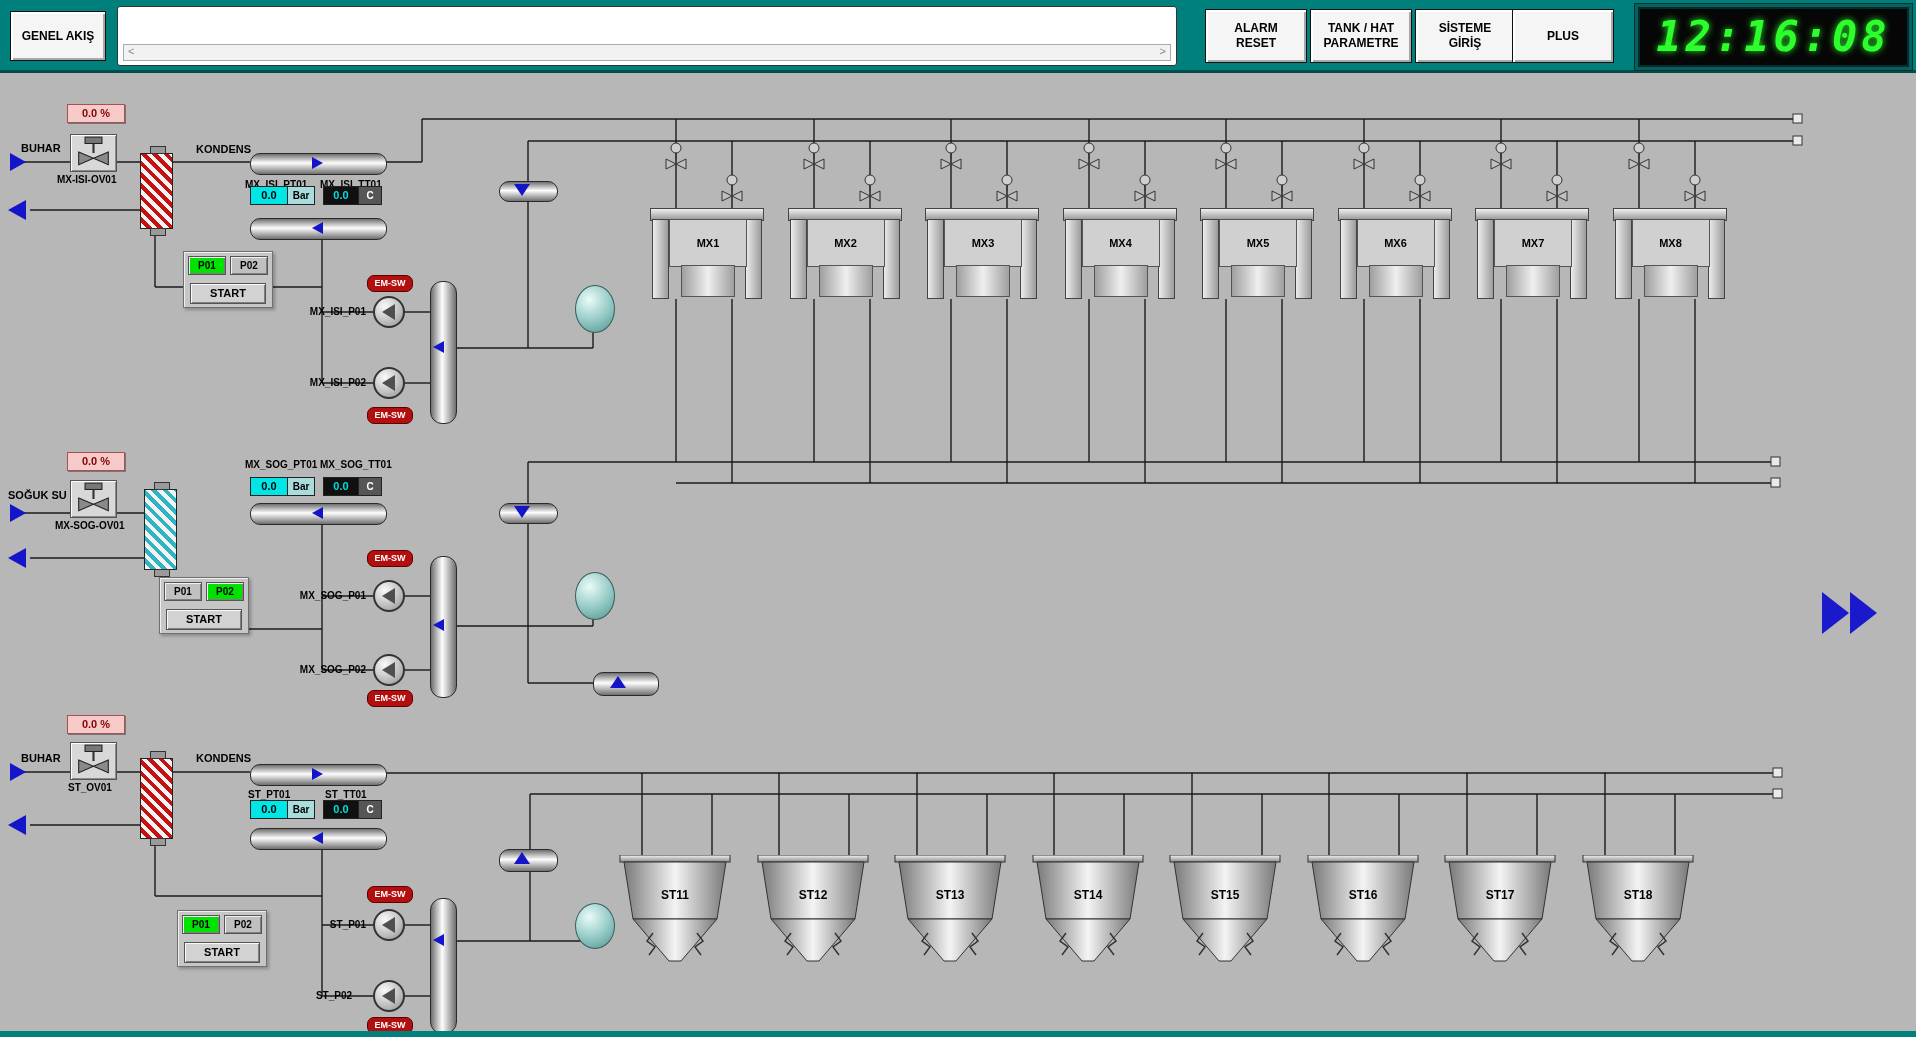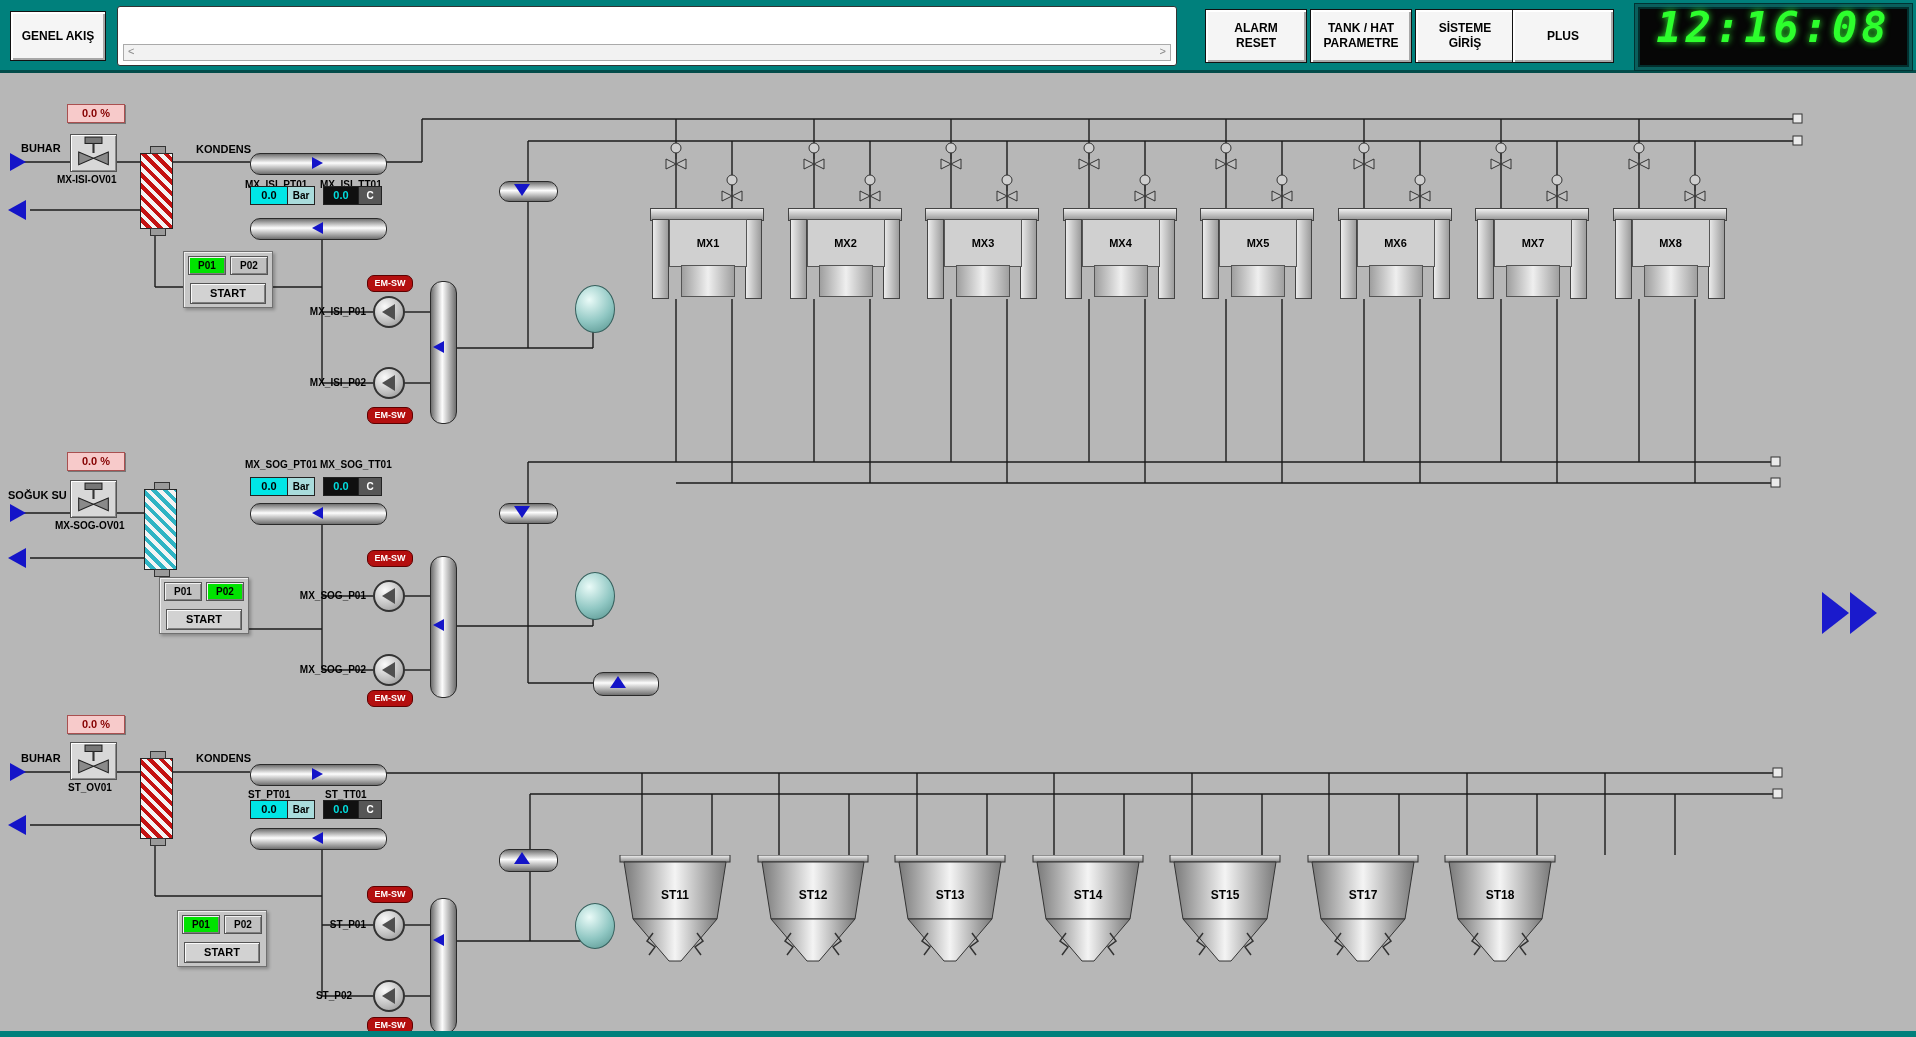--- a/index.html
+++ b/index.html
@@ -13,21 +13,21 @@
           display:flex;flex-direction:column;align-items:center;justify-content:center;
           font:bold 12px/1.25 "Liberation Sans",sans-serif;color:#000;text-align:center;cursor:default;}
   .alarm-banner{position:absolute;left:117px;top:6px;width:1058px;height:58px;background:#fff;
           border:1px solid #333;border-radius:3px;}
   .alarm-strip{position:absolute;left:5px;right:5px;bottom:4px;height:15px;background:#f2f2f2;
           border:1px solid #aaa;color:#888;font:11px/13px "Liberation Sans",sans-serif;}
   .alarm-strip .sl{position:absolute;left:4px;top:0;}
   .alarm-strip .sr{position:absolute;right:4px;top:0;}
   .clock{position:absolute;left:1635px;top:4px;width:271px;height:60px;background:#060606;
          border:3px solid #0a5e5c;box-shadow:inset 0 0 0 2px #022f2e,0 0 0 1px #033;
-         display:flex;align-items:flex-start;justify-content:center;
+         display:flex;align-items:center;justify-content:center;
          color:#2dff2d;font:bold italic 42px/1 "DejaVu Sans Mono",monospace;
          letter-spacing:4px;text-shadow:0 0 7px rgba(50,255,50,.9);}
   
   .comp{position:absolute;z-index:2;}
   .lab{position:absolute;z-index:3;font:bold 10px/1.1 "Liberation Sans",sans-serif;color:#000;white-space:nowrap;}
   .lab.big{font-size:11px;}
   .tri{position:absolute;width:0;height:0;z-index:3;}
   .vessel-h{background:linear-gradient(180deg,#6f6f6f 0%,#fdfdfd 45%,#6f6f6f 100%);
             border:1px solid #2a2a2a;border-radius:10px;}
   .vessel-v{background:linear-gradient(90deg,#6f6f6f 0%,#fdfdfd 45%,#6f6f6f 100%);
@@ -616,20 +616,30 @@
         <svg viewBox="0 0 116 120" width="116" height="120">
           <rect x="3" y="0" width="110" height="7" fill="url(#gv)" stroke="#333"></rect>
           <polygon points="7,7 109,7 100,64 16,64" fill="url(#gh)" stroke="#333"></polygon>
           <polygon points="16,64 100,64 64,106 52,106" fill="url(#gh)" stroke="#333"></polygon>
           <polyline points="36,78 30,86 38,92 32,100" fill="none" stroke="#333" stroke-width="1.5"></polyline>
           <polyline points="80,78 86,86 78,92 84,100" fill="none" stroke="#333" stroke-width="1.5"></polyline>
           <text x="58" y="44" text-anchor="middle">ST15</text>
         </svg>
       </div>
 
+      <div class="silo">
+        <svg viewBox="0 0 116 120" width="116" height="120">
+          <rect x="3" y="0" width="110" height="7" fill="url(#gv)" stroke="#333"></rect>
+          <polygon points="7,7 109,7 100,64 16,64" fill="url(#gh)" stroke="#333"></polygon>
+          <polygon points="16,64 100,64 64,106 52,106" fill="url(#gh)" stroke="#333"></polygon>
+          <polyline points="36,78 30,86 38,92 32,100" fill="none" stroke="#333" stroke-width="1.5"></polyline>
+          <polyline points="80,78 86,86 78,92 84,100" fill="none" stroke="#333" stroke-width="1.5"></polyline>
+          <text x="58" y="44" text-anchor="middle">ST16</text>
+        </svg>
+      </div>
 
       <div class="silo">
         <svg viewBox="0 0 116 120" width="116" height="120">
           <rect x="3" y="0" width="110" height="7" fill="url(#gv)" stroke="#333"></rect>
           <polygon points="7,7 109,7 100,64 16,64" fill="url(#gh)" stroke="#333"></polygon>
           <polygon points="16,64 100,64 64,106 52,106" fill="url(#gh)" stroke="#333"></polygon>
           <polyline points="36,78 30,86 38,92 32,100" fill="none" stroke="#333" stroke-width="1.5"></polyline>
           <polyline points="80,78 86,86 78,92 84,100" fill="none" stroke="#333" stroke-width="1.5"></polyline>
           <text x="58" y="44" text-anchor="middle">ST17</text>
         </svg>

